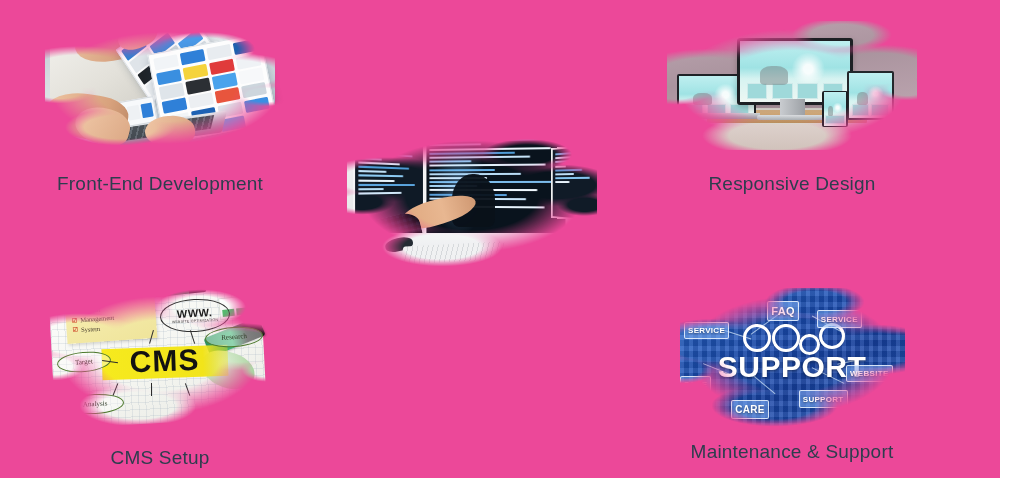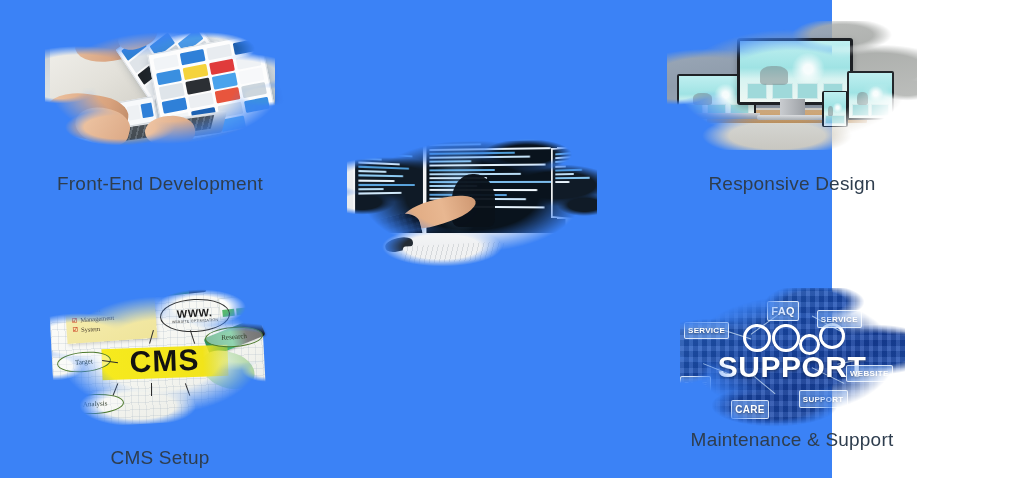--- a/index.html
+++ b/index.html
@@ -10,23 +10,23 @@
   }
   body {
     width: 1024px;
     height: 478px;
     overflow: hidden;
     font-family: "Liberation Sans", sans-serif;
     -webkit-font-smoothing: antialiased;
   }
   .canvas {
     position: relative;
-    width: 832px;
+    width: 1000px;
     height: 478px;
-    background: #3b82f6;
+    background: #ec4899;
   }
 
   
   .service {
     position: absolute;
     display: flex;
     flex-direction: column;
     align-items: center;
   }
   .art-wrap {
@@ -59,21 +59,21 @@
   #svc-frontend   .art-wrap,
   #svc-responsive .art-wrap { width: 250px; height: 140px; }
   #svc-backend    .art-wrap { width: 250px; height: 140px; }
   #svc-cms        .art-wrap,
   #svc-support    .art-wrap { width: 225px; height: 140px; }
 
   #svc-frontend   .svc-label { margin-top: 16px; }
   #svc-responsive .svc-label { margin-top: 16px; }
   #svc-backend    .svc-label { margin-top: 14px; }
   #svc-cms        .svc-label { margin-top: 20px; }
-  #svc-support    .svc-label { margin-top: 2px; }
+  #svc-support    .svc-label { margin-top: 14px; }
 
   
   .fe-bg {
     position: absolute; left: 4%; top: 4%; width: 92%; height: 90%;
     background:
       linear-gradient(150deg, #b9c4cd 0%, #d6dde2 22%, #e8ecef 45%, #cdd6dd 70%, #aab6c0 100%);
   }
   .fe-shirt {
     position: absolute; left: 6%; top: 6%; width: 46%; height: 62%;
     background: linear-gradient(145deg,#f3f2ee 0%, #e3e1da 55%, #cfcdc5 100%);

